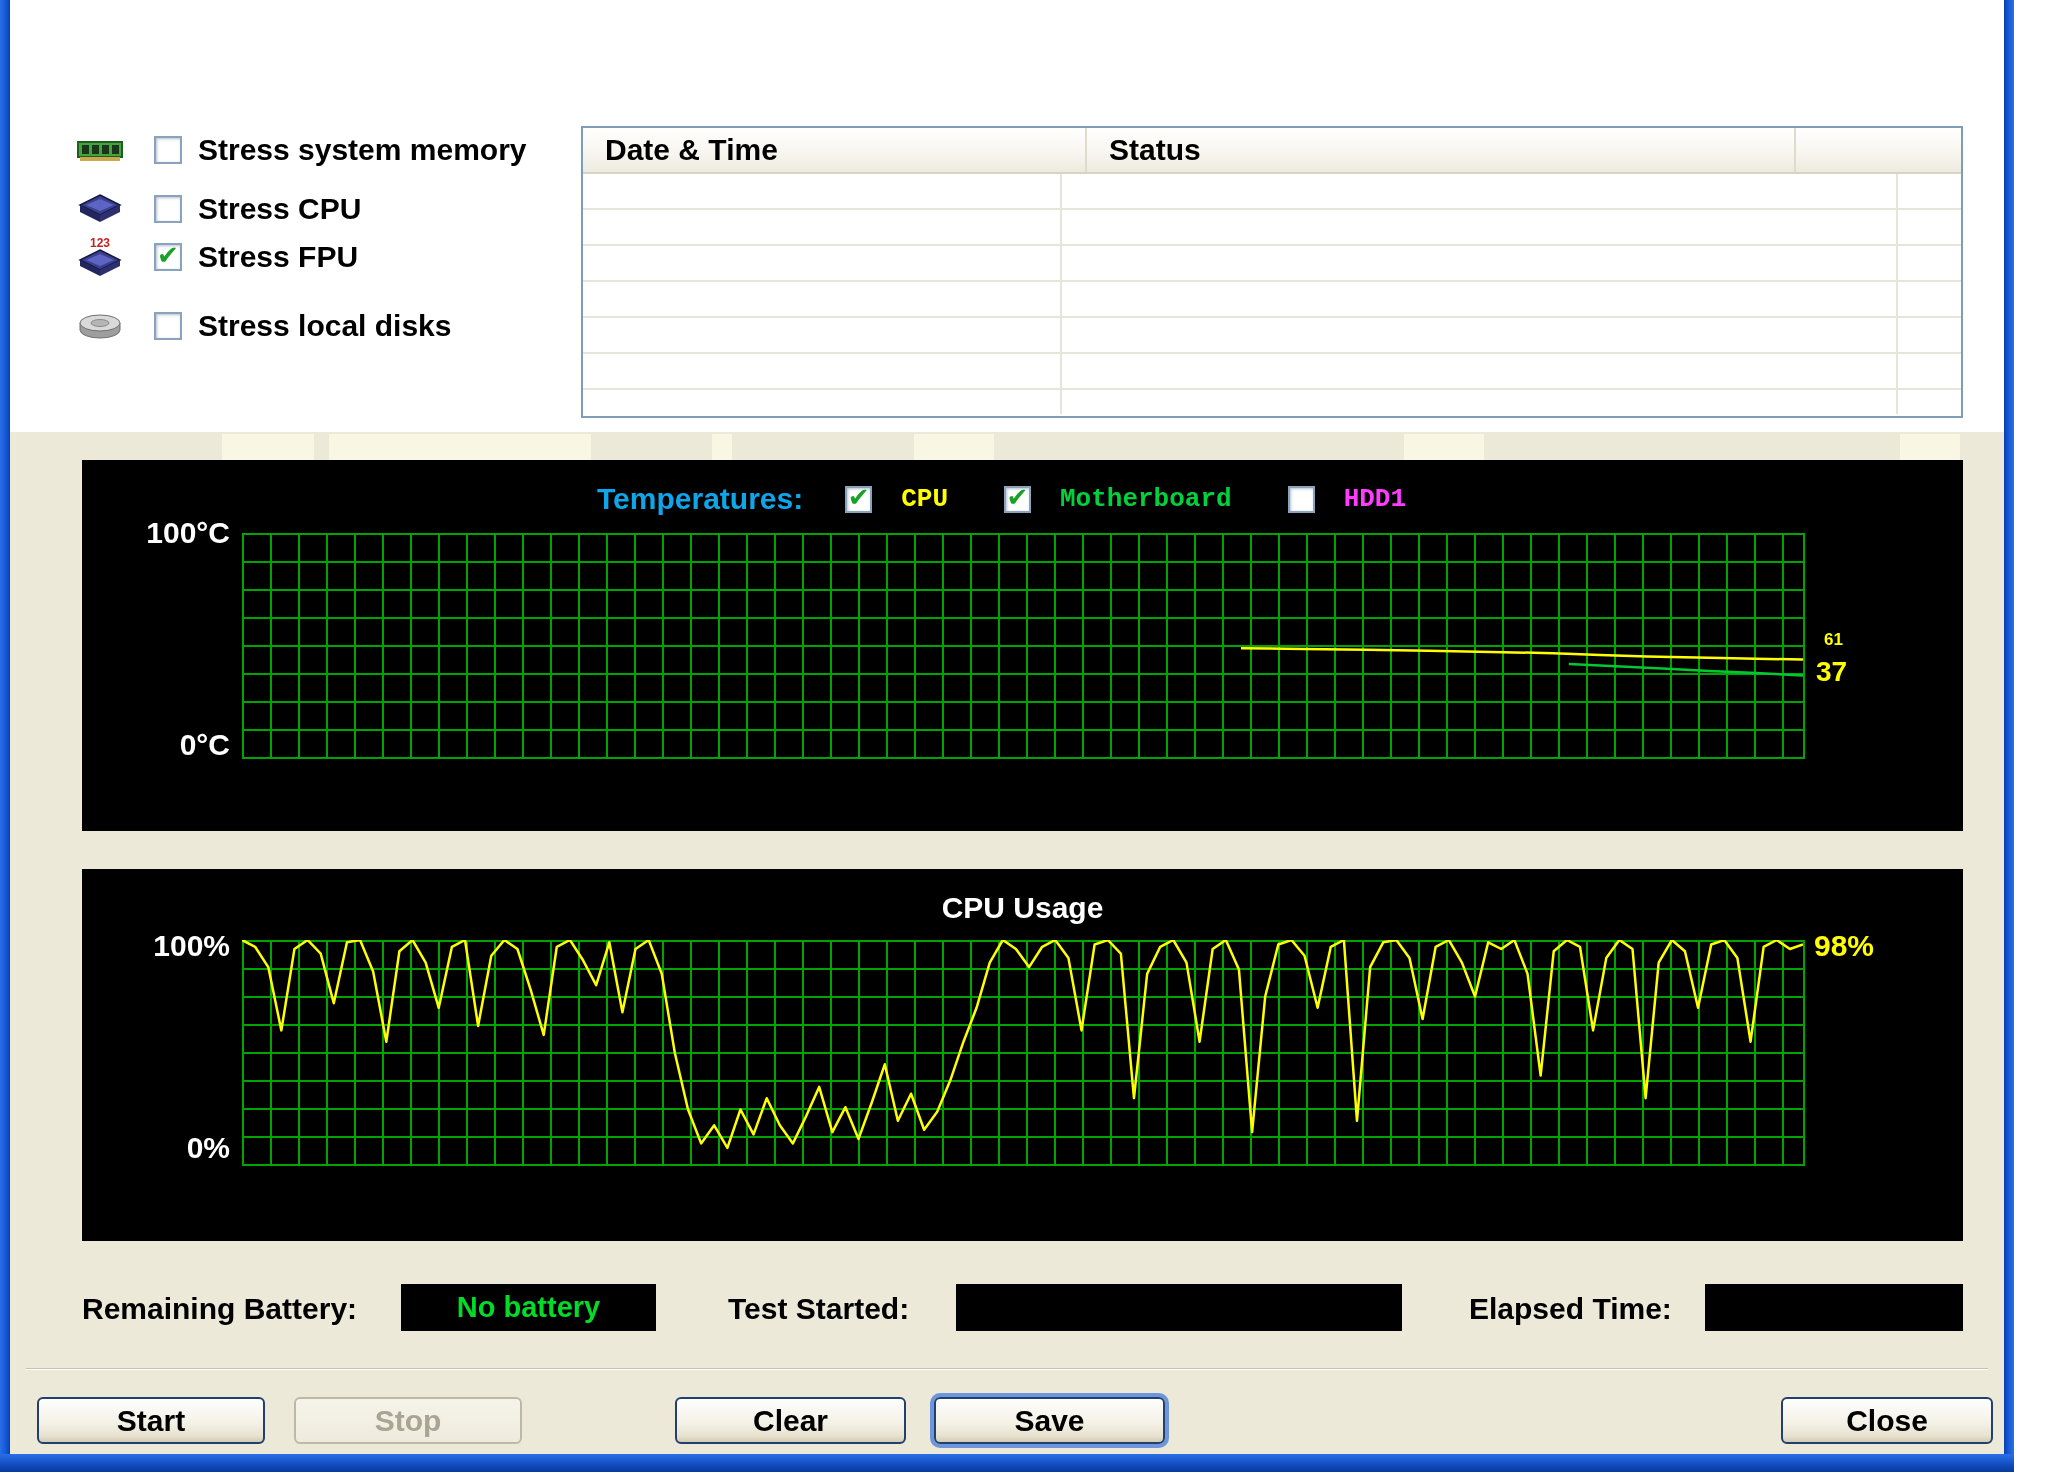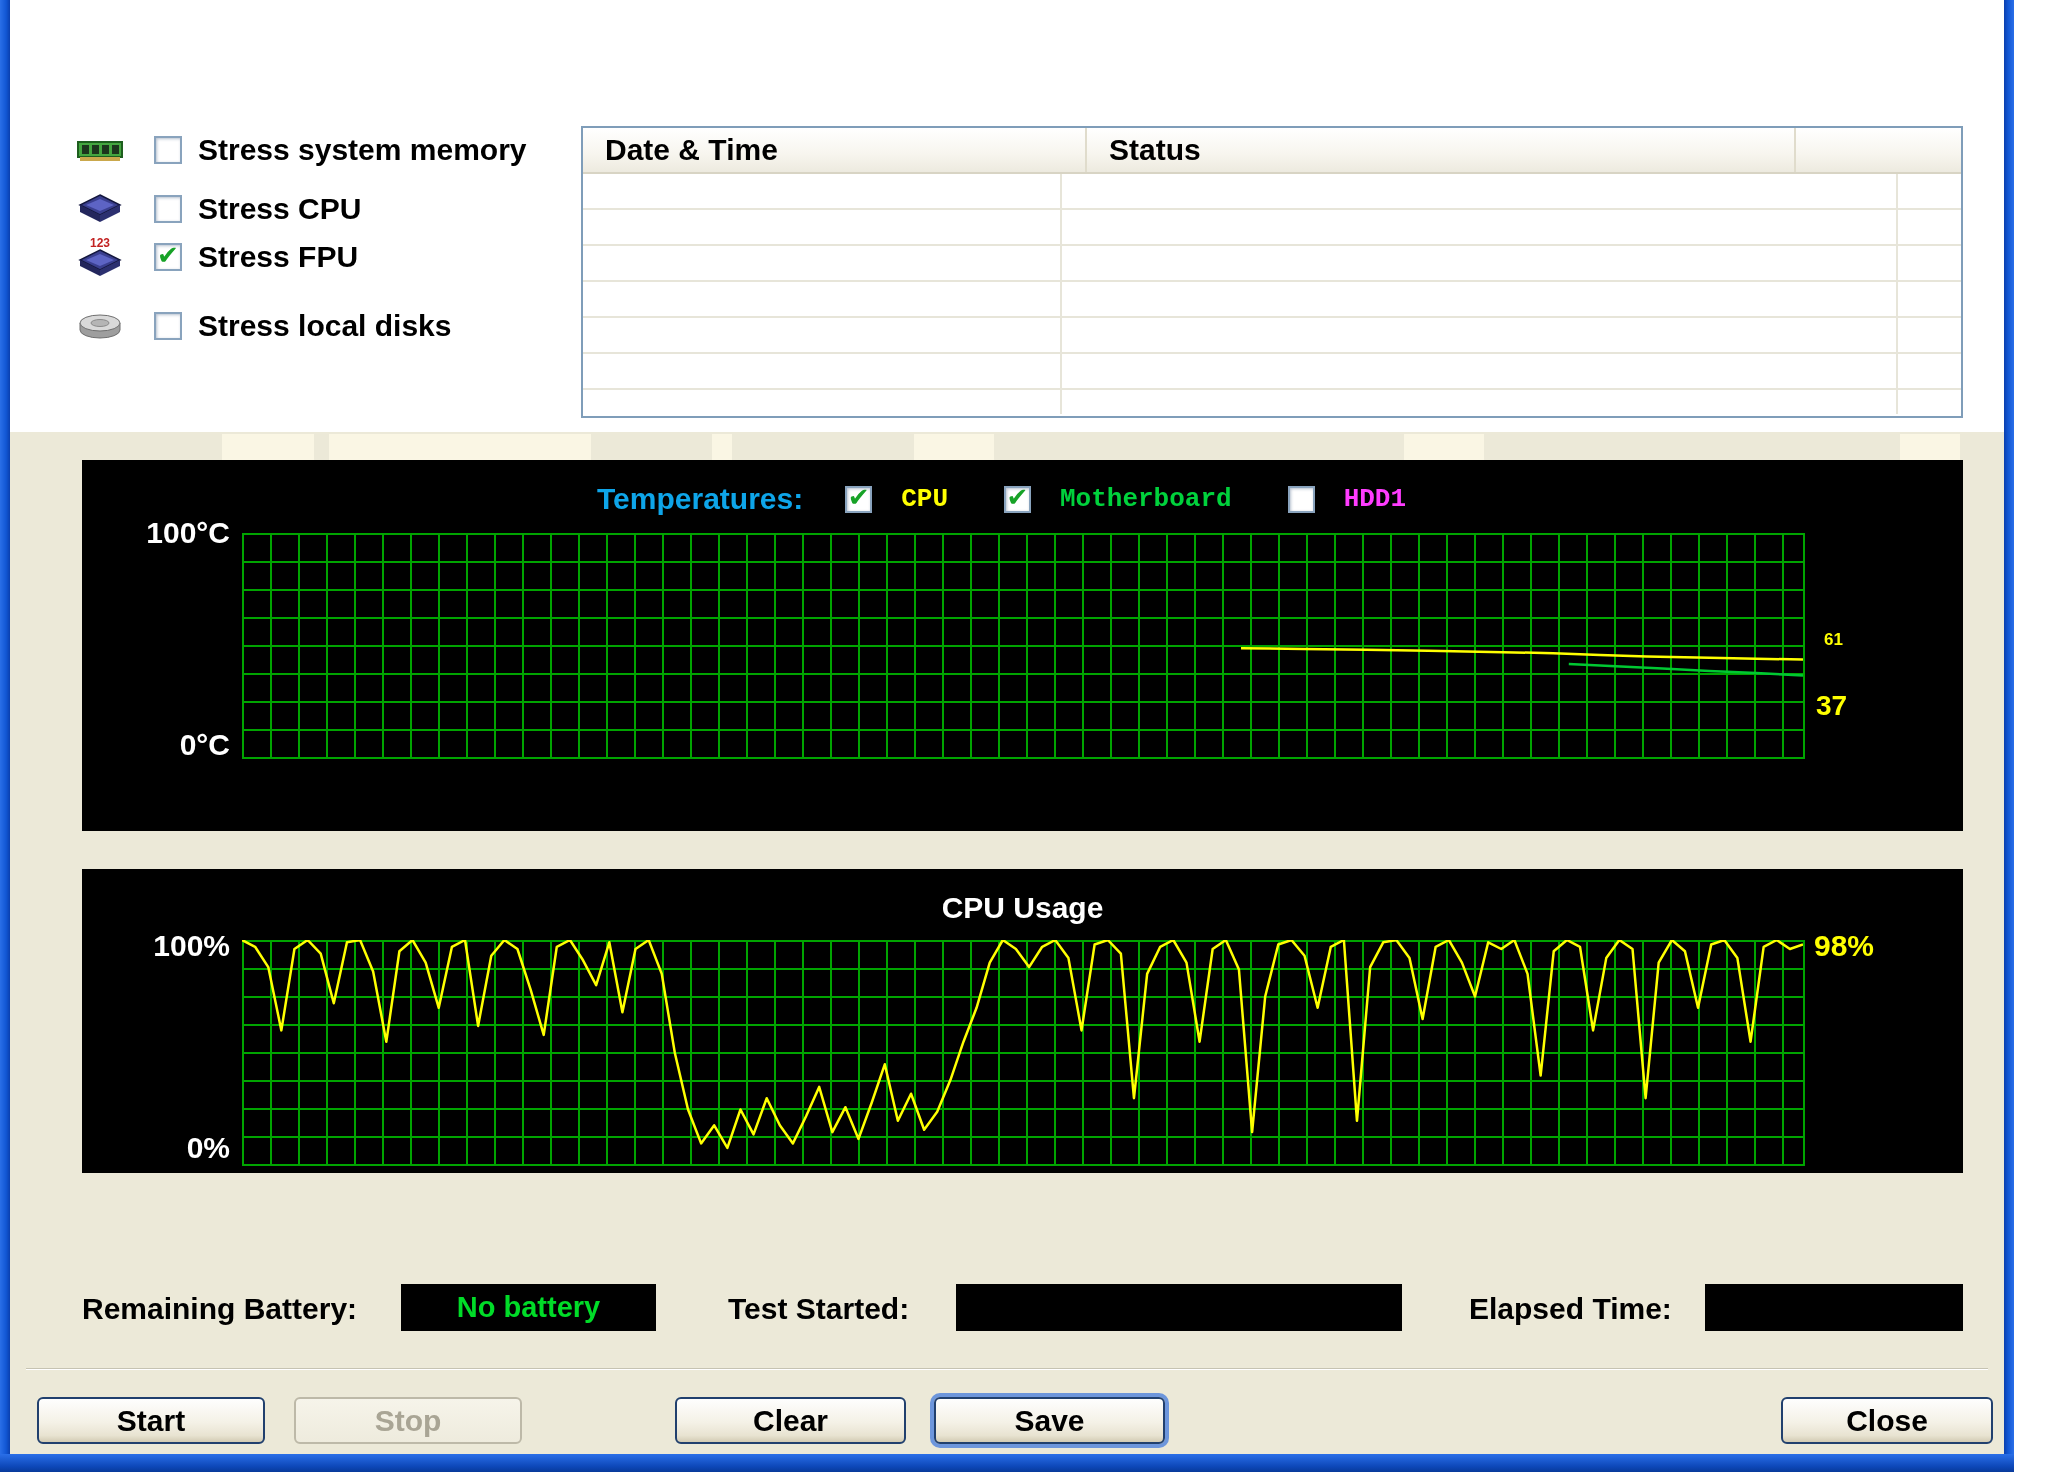--- a/index.html
+++ b/index.html
@@ -57,21 +57,21 @@
              border-right: 2px solid #e0dccc; white-space: nowrap; }
   .lt-c0 { width: 504px; } .lt-c1 { width: 709px; } .lt-c2 { flex: 1; border-right: none; }
   .lt-body { position: relative; height: 240px;
              background: repeating-linear-gradient(180deg,#ffffff 0 34px,#e7e5d9 34px 36px); }
   .lt-v { position: absolute; top: 0; bottom: 0; width: 2px; background: #e7e5d9; }
   #ltv0 { left: 477px; } #ltv1 { left: 1313px; }
 
   
   .panel { background: #000; }
   #panel-temp { left: 82px; top: 460px; width: 1881px; height: 371px; }
-  #panel-cpu  { left: 82px; top: 869px; width: 1881px; height: 304px; }
+  #panel-cpu  { left: 82px; top: 869px; width: 1881px; height: 372px; }
 
   .legend-row { position: absolute; left: 515px; top: 20px; height: 38px;
                 display: flex; align-items: center; }
   .legend-title { color: #0ea5e9; font-size: 30px; margin-right: 42px; white-space: nowrap; }
   .legend-item { display: flex; align-items: center; margin-right: 56px; }
   .legend-item .xp-checkbox { width: 27px; height: 27px; margin-left: 0; }
   .legend-label { margin-left: 29px; font-size: 26px; white-space: nowrap; font-family: Liberation Mono, monospace; }
 
   .grid { position: absolute; left: 160px; width: 1563px; height: 226px;
           background-color: #000;
@@ -228,21 +228,21 @@
     </div>
     <div class="axis-label axis-right" id="temp-100">100°C</div>
     <div class="axis-label axis-right" id="temp-0">0°C</div>
     <div class="grid" id="temp-grid">
       <svg id="temp-svg" viewBox="0 0 1563 226" preserveAspectRatio="none">
           <polyline points="1000.3,115.3 1062.8,115.9 1125.4,116.8 1187.9,117.7 1250.4,118.9 1312.9,120.2 1359.8,122.0 1406.7,123.4 1469.2,124.8 1563.0,126.6" fill="none" stroke="#ffff00" stroke-width="2.5" stroke-linejoin="round"></polyline>
           <polyline points="1328.5,131.1 1375.4,133.3 1422.3,135.6 1469.2,137.9 1516.1,140.1 1563.0,142.4" fill="none" stroke="#00c832" stroke-width="2.5" stroke-linejoin="round"></polyline>
         </svg>
     </div>
     <div id="temp-val-1" style="color: rgb(255, 255, 0);">61</div>
-    <div id="temp-val-2" style="color: rgb(255, 255, 0); margin-top: 34px;">37</div>
+    <div id="temp-val-2" style="color: rgb(255, 255, 0);">37</div>
   </div>
 
   <div class="abs panel" id="panel-cpu">
     <div id="cpu-title">CPU Usage</div>
     <div class="axis-label axis-right" id="cpu-100">100%</div>
     <div class="axis-label axis-right" id="cpu-0">0%</div>
     <div class="grid" id="cpu-grid">
       <svg id="cpu-svg" viewBox="0 0 1563 226" preserveAspectRatio="none">
           <polyline points="0.0,0.0 13.1,6.8 26.3,27.1 39.4,90.4 52.5,9.0 65.7,0.0 78.8,13.6 91.9,63.3 105.1,2.3 118.2,0.0 131.3,31.6 144.5,101.7 157.6,11.3 170.7,0.0 183.9,22.6 197.0,67.8 210.2,6.8 223.3,0.0 236.4,85.9 249.6,15.8 262.7,0.0 275.8,9.0 289.0,49.7 302.1,94.9 315.2,6.8 328.4,0.0 341.5,20.3 354.6,45.2 367.8,2.3 380.9,72.3 394.0,9.0 407.2,0.0 420.3,33.9 433.4,113.0 446.6,169.5 459.7,203.4 472.8,185.3 486.0,207.9 499.1,169.5 512.2,194.4 525.4,158.2 538.5,185.3 551.6,203.4 564.8,176.3 577.9,146.9 591.1,192.1 604.2,167.2 617.3,198.9 630.5,162.7 643.6,124.3 656.7,180.8 669.9,153.7 683.0,189.8 696.1,171.8 709.3,140.1 722.4,101.7 735.5,67.8 748.7,22.6 761.8,0.0 774.9,9.0 788.1,27.1 801.2,6.8 814.3,0.0 827.5,18.1 840.6,90.4 853.7,4.5 866.9,0.0 880.0,13.6 893.1,158.2 906.3,33.9 919.4,6.8 932.5,0.0 945.7,22.6 958.8,101.7 971.9,9.0 985.1,0.0 998.2,29.4 1011.4,192.1 1024.5,56.5 1037.6,4.5 1050.8,0.0 1063.9,15.8 1077.0,67.8 1090.2,6.8 1103.3,0.0 1116.4,180.8 1129.6,27.1 1142.7,2.3 1155.8,0.0 1169.0,18.1 1182.1,79.1 1195.2,6.8 1208.4,0.0 1221.5,22.6 1234.6,56.5 1247.8,2.3 1260.9,9.0 1274.0,0.0 1287.2,33.9 1300.3,135.6 1313.4,11.3 1326.6,0.0 1339.7,6.8 1352.8,90.4 1366.0,18.1 1379.1,0.0 1392.3,9.0 1405.4,158.2 1418.5,22.6 1431.7,0.0 1444.8,11.3 1457.9,67.8 1471.1,4.5 1484.2,0.0 1497.3,18.1 1510.5,101.7 1523.6,6.8 1536.7,0.0 1549.9,9.0 1563.0,4.5" fill="none" stroke="#ffff00" stroke-width="2.5" stroke-linejoin="round"></polyline>
         </svg>

